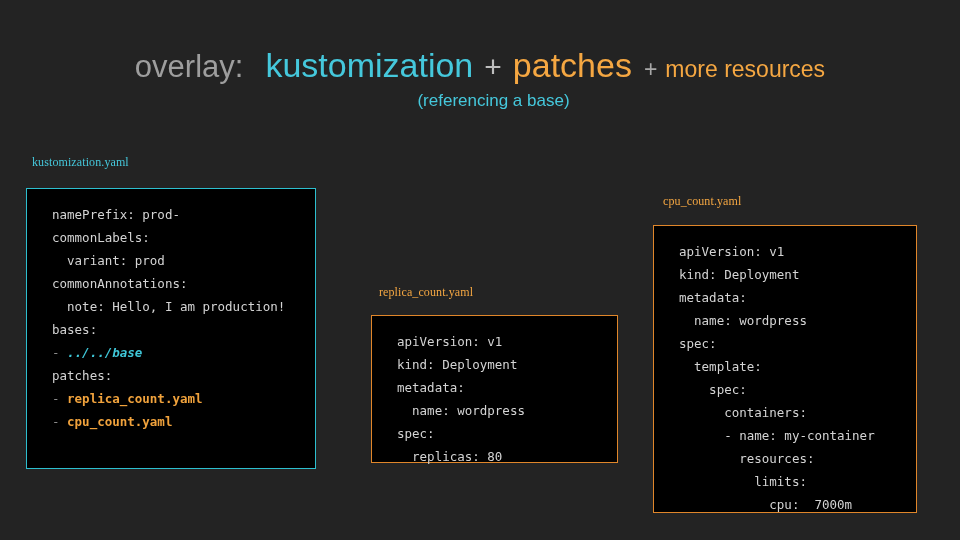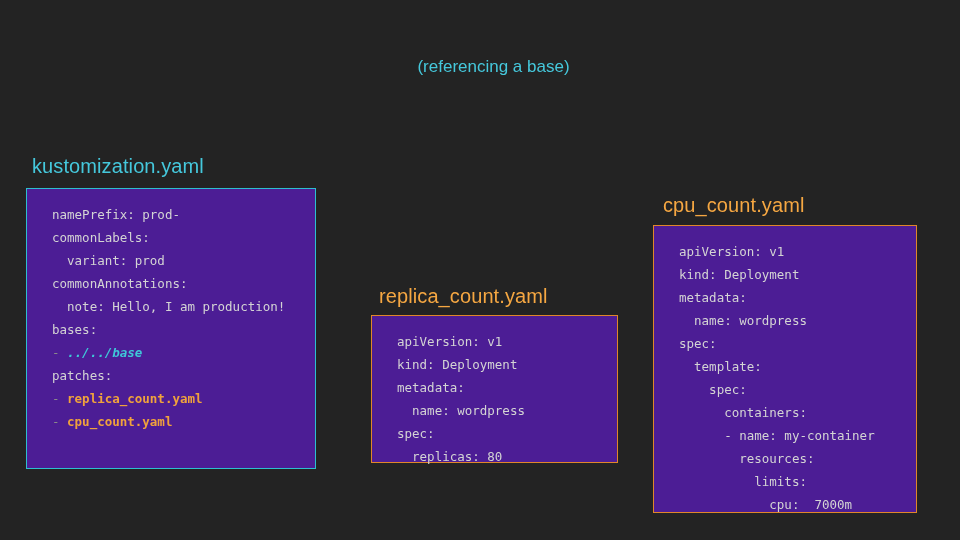--- a/index.html
+++ b/index.html
@@ -67,27 +67,28 @@
     text-align: center;
     padding-left: 27px;
   }
 
   
   .panel {
     position: absolute;
   }
   .panel-label {
     position: absolute;
-    font-size: 20px;
+    font-size: 12px;
     white-space: nowrap;
     letter-spacing: 0.1px;
+    font-family: Liberation Serif, serif;
   }
   .code-box {
     position: absolute;
-    background: #4c1d95;
+    background: #000000;
     border: 1px solid #2dbfcf;
     box-sizing: border-box;
   }
   .code-lines {
     position: absolute;
     left: 25px;
     top: 14px;
     font-family: "DejaVu Sans Mono", monospace;
     font-size: 12.5px;
     line-height: 23px;
@@ -127,20 +128,23 @@
   #box-cpu {
     left: 0px; top: 31px;
     width: 264px; height: 288px;
     border-color: #e0862a;
   }
 </style>
 </head>
 <body style="background: rgb(35, 35, 35);">
 
 <div id="heading-block">
+  <span id="heading-line">
+    <span class="h-word" id="title-overlay">overlay:</span><span class="h-word" id="title-kustomization">kustomization</span><span class="h-word" id="title-plus1">+</span><span class="h-word" id="title-patches">patches</span><span class="h-word" id="title-plus2">+</span><span class="h-word" id="title-more">more resources</span>
+  </span>
   <span id="subtitle">(referencing a base)</span>
 </div>
 
 <div class="panel" id="panel-kustomization">
   <div class="panel-label" id="label-kustomization" style="color: rgb(69, 200, 220);">kustomization.yaml</div>
   <div class="code-box" id="box-kustomization" style="border-color: rgb(45, 191, 207);">
     <div class="code-lines"><div class="code-line"><span class="tok-plain">namePrefix: prod-</span></div><div class="code-line"><span class="tok-plain">commonLabels:</span></div><div class="code-line"><span class="tok-plain">  variant: prod</span></div><div class="code-line"><span class="tok-plain">commonAnnotations:</span></div><div class="code-line"><span class="tok-plain">  note: Hello, I am production!</span></div><div class="code-line"><span class="tok-plain">bases:</span></div><div class="code-line"><span class="tok-dash">- </span><span class="tok-cyan">../../base</span></div><div class="code-line"><span class="tok-plain">patches:</span></div><div class="code-line"><span class="tok-dash">- </span><span class="tok-orange">replica_count.yaml</span></div><div class="code-line"><span class="tok-dash">- </span><span class="tok-orange">cpu_count.yaml</span></div></div>
   </div>
 </div>
 

